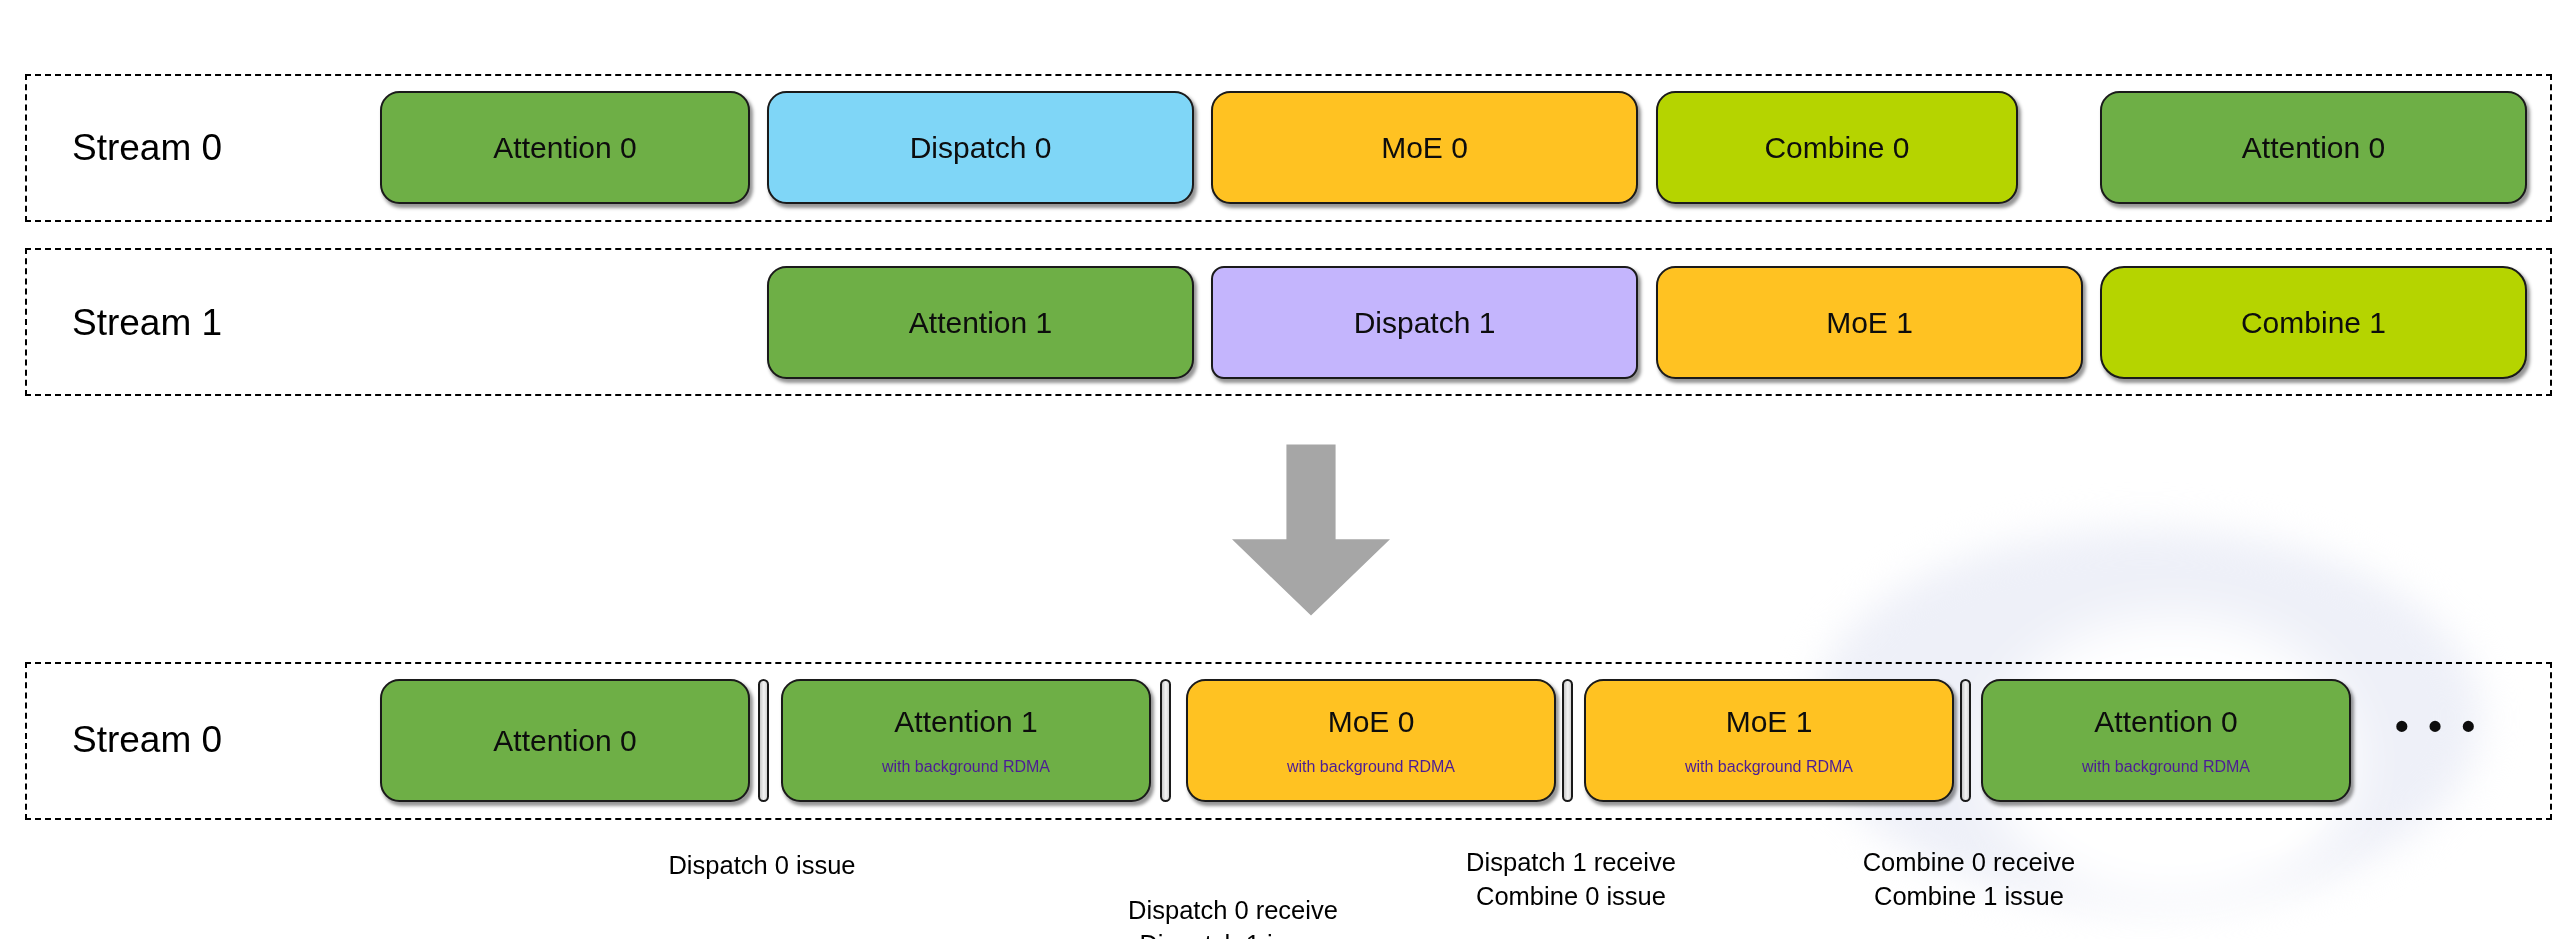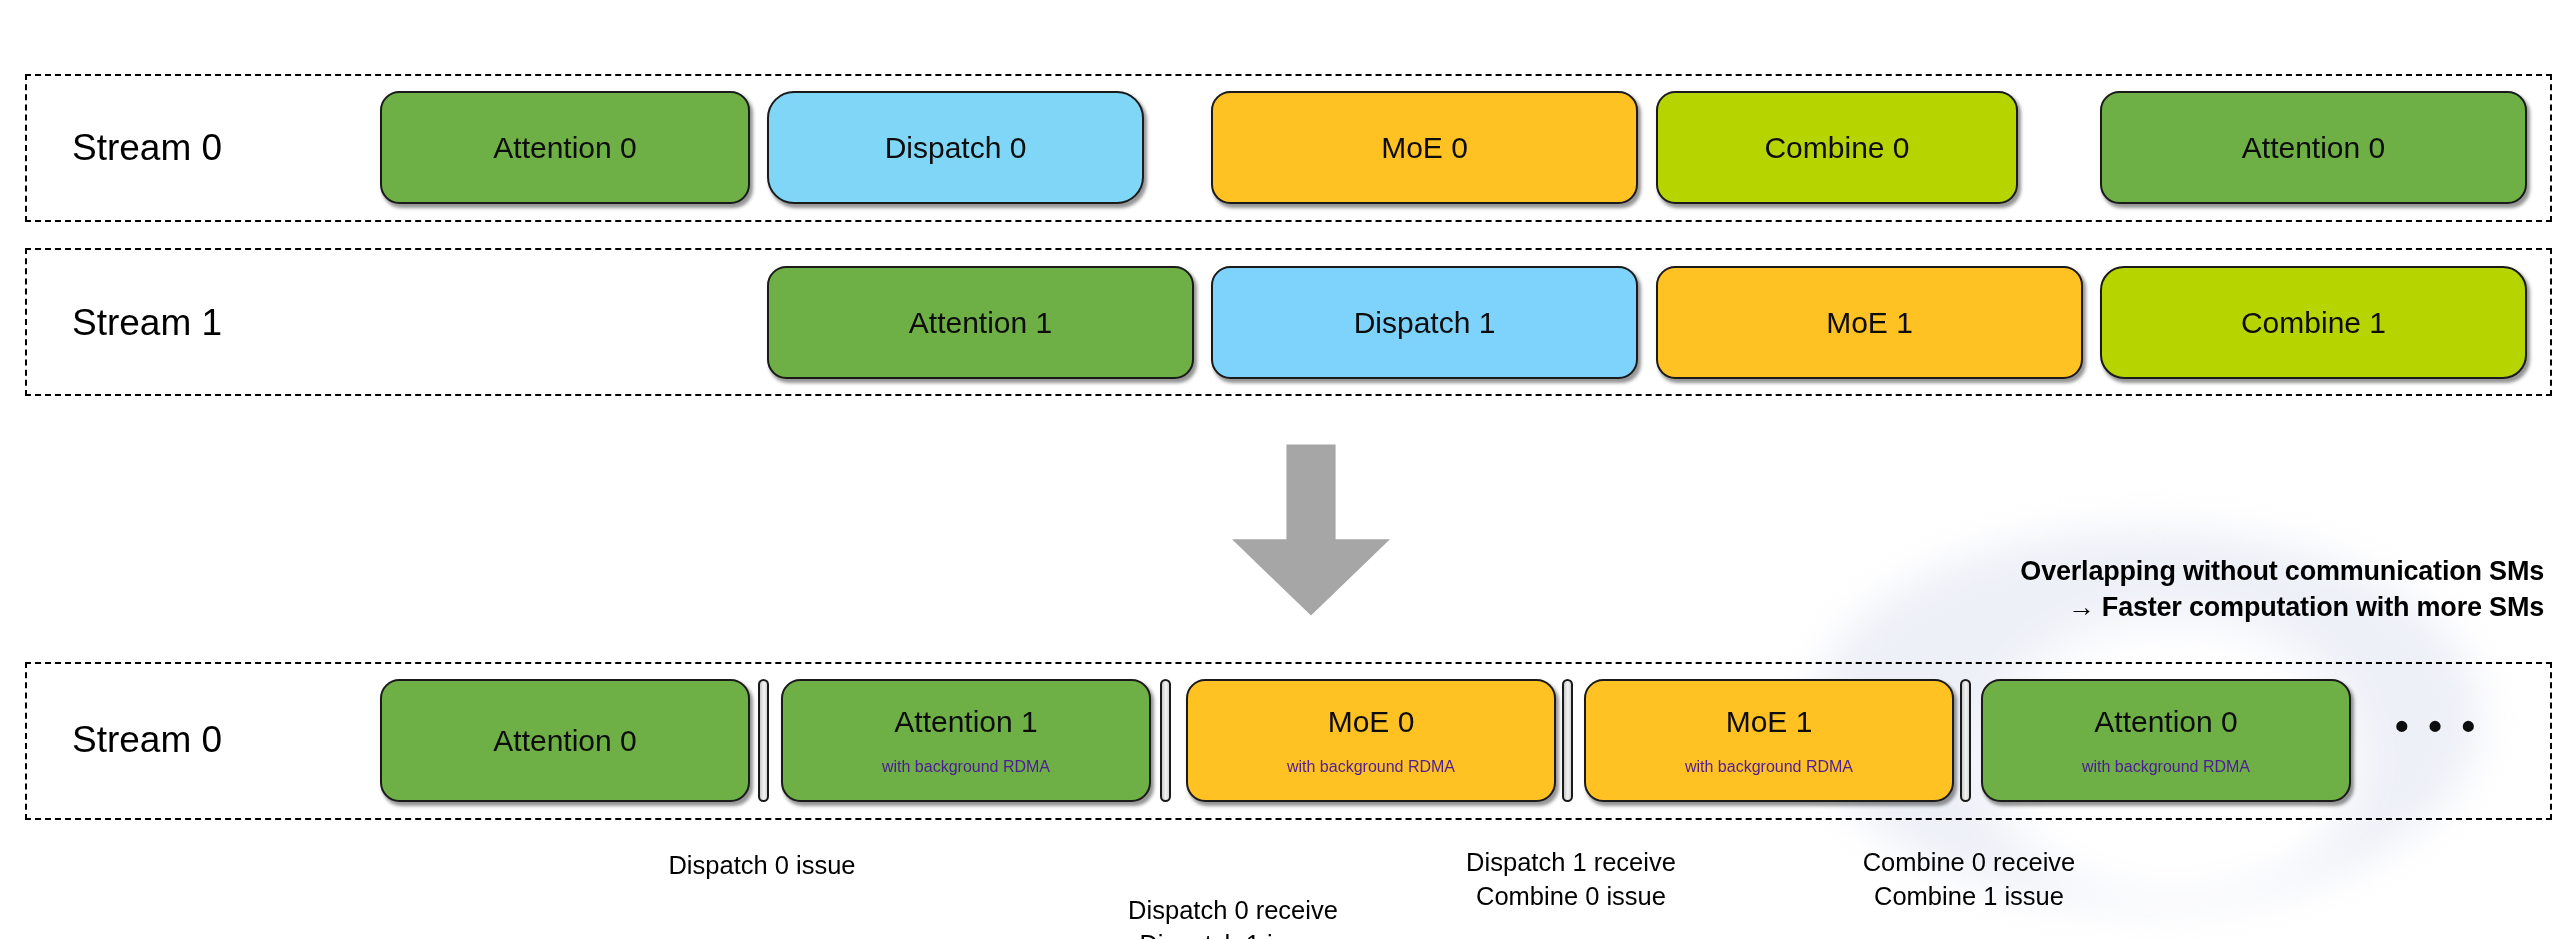--- a/index.html
+++ b/index.html
@@ -137,58 +137,56 @@
 </head>
 <body>
 
 <div id="canvas">
 
   <div class="wm wm-a"></div>
   <div class="wm wm-b"></div>
   <div class="wm wm-c"></div>
 
 
-  <div class="heading" id="title-bottom">Overlapping without communication SMs
-→ Faster computation with more SMs</div>
 
   <div class="stream-box" id="stream-box-0"></div>
   <div class="stream-label" id="stream-label-0">Stream 0</div>
 
   <div class="stream-box" id="stream-box-1"></div>
   <div class="stream-label" id="stream-label-1">Stream 1</div>
 
   <svg id="down-arrow" viewBox="0 0 180 195">
     <polygon points="62,0 118,0 118,108 180,108 90,195 0,108 62,108" fill="#A6A6A6"></polygon>
   </svg>
 
   <div class="stream-box" id="stream-box-2"></div>
   <div class="stream-label" id="stream-label-2">Stream 0</div>
 
   <div id="ellipsis">• • •</div>
 
   <div id="dynamic-layer">
       <div class="task" style="left: 380px; top: 91px; width: 370px; height: 113px; background: rgb(110, 175, 70);">
         <div class="task-title">Attention 0</div>
       </div>
-      <div class="task" style="left: 767px; top: 91px; width: 377px; height: 113px; background: rgb(127, 214, 247); border-radius: 27px;">
+      <div class="task" style="left: 767px; top: 91px; width: 427px; height: 113px; background: rgb(127, 214, 247);">
         <div class="task-title">Dispatch 0</div>
       </div>
       <div class="task" style="left: 1211px; top: 91px; width: 427px; height: 113px; background: rgb(255, 194, 34);">
         <div class="task-title">MoE 0</div>
       </div>
       <div class="task" style="left: 1656px; top: 91px; width: 362px; height: 113px; background: rgb(181, 212, 0);">
         <div class="task-title">Combine 0</div>
       </div>
       <div class="task" style="left: 2100px; top: 91px; width: 427px; height: 113px; background: rgb(110, 175, 70);">
         <div class="task-title">Attention 0</div>
       </div>
       <div class="task" style="left: 767px; top: 266px; width: 427px; height: 113px; background: rgb(110, 175, 70);">
         <div class="task-title">Attention 1</div>
       </div>
-      <div class="task" style="left: 1211px; top: 266px; width: 427px; height: 113px; background: #7dd3fc;">
+      <div class="task" style="left: 1211px; top: 266px; width: 427px; height: 113px; background: #c4b5fd; border-radius: 13px;">
         <div class="task-title">Dispatch 1</div>
       </div>
       <div class="task" style="left: 1656px; top: 266px; width: 427px; height: 113px; background: rgb(255, 194, 34);">
         <div class="task-title">MoE 1</div>
       </div>
       <div class="task" style="left: 2100px; top: 266px; width: 427px; height: 113px; background: rgb(181, 212, 0); border-radius: 24px;">
         <div class="task-title">Combine 1</div>
       </div>
       <div class="task" style="left: 380px; top: 679px; width: 370px; height: 123px; background: rgb(110, 175, 70);">
         <div class="task-title">Attention 0</div>

